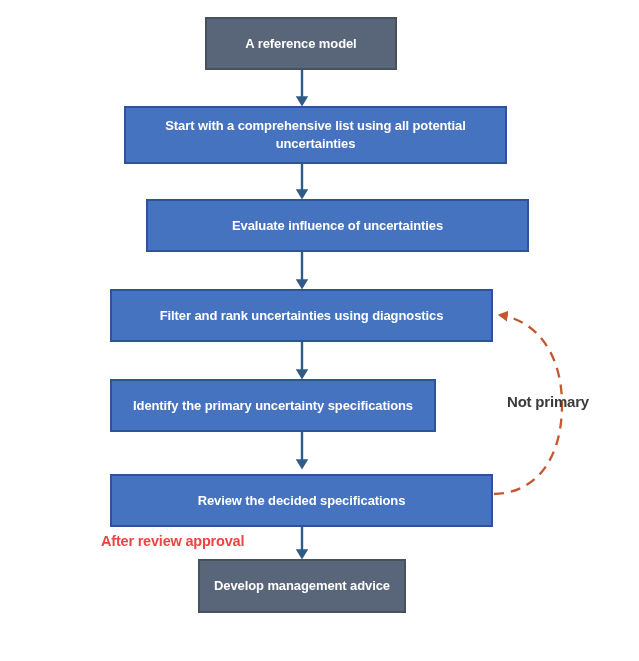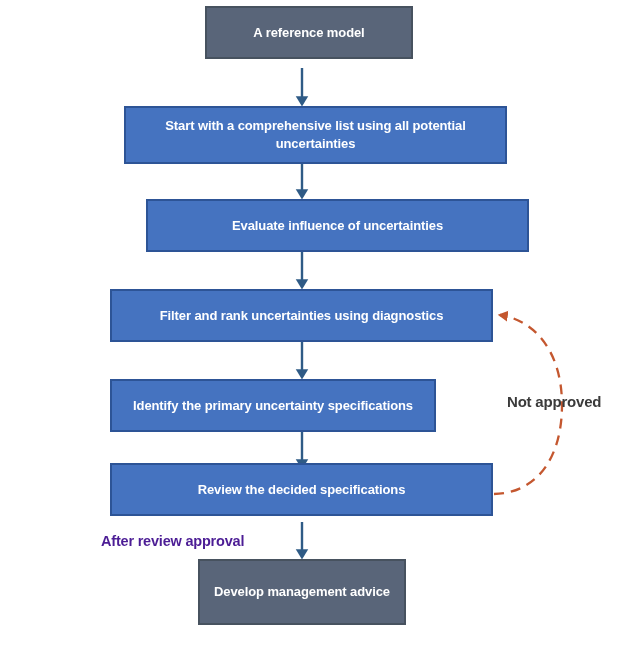--- a/index.html
+++ b/index.html
@@ -48,21 +48,21 @@
     left: 0;
     top: 0;
     width: 639px;
     height: 661px;
     pointer-events: none;
   }
   .note {
     position: absolute;
     font-weight: bold;
     font-size: 14.5px;
-    color: #4c1d95;
+    color: #ef4444;
     white-space: nowrap;
     letter-spacing: -0.2px;
   }
   .note.loop-note {
     font-size: 15px;
     color: #3a3a3a;
   }
 </style>
 </head>
 <body>
@@ -87,45 +87,45 @@
 
     <line x1="302" y1="342" x2="302" y2="377" stroke="#2f5b86" stroke-width="2.4" marker-end="url(#arrow-blue)"></line>
 
     <line x1="302" y1="432" x2="302" y2="467" stroke="#2f5b86" stroke-width="2.4" marker-end="url(#arrow-blue)"></line>
 
     <line x1="302" y1="522" x2="302" y2="557" stroke="#2f5b86" stroke-width="2.4" marker-end="url(#arrow-blue)"></line>
 
     <path d="M494,494 C539,493 562,455 562,405 C562,352 535,320 500,315" fill="none" stroke="#c4572f" stroke-width="2.3" stroke-dasharray="10 7" stroke-linecap="butt" marker-end="url(#arrow-orange)"></path>
   </svg>
 
-  <div class="node terminal" style="left:205px; top:6px; width:208px; height:53px;">
+  <div class="node terminal" style="left:205px; top:17px; width:192px; height:53px;">
     <span class="node-label">A reference model</span>
   </div>
 
   <div class="node process" style="left:124px; top:106px; width:383px; height:58px;">
     <span class="node-label">Start with a comprehensive list using all potential uncertainties</span>
   </div>
 
   <div class="node process" style="left:110px; top:199px; width:383px; height:53px;margin-left:36px;">
     <span class="node-label">Evaluate influence of uncertainties</span>
   </div>
 
   <div class="node process" style="left:110px; top:289px; width:383px; height:53px;">
     <span class="node-label">Filter and rank uncertainties using diagnostics</span>
   </div>
 
   <div class="node process" style="left:110px; top:379px; width:326px; height:53px;">
     <span class="node-label">Identify the primary uncertainty specifications</span>
   </div>
 
-  <div class="node process" style="left:110px; top:463px; width:383px; height:53px;">
+  <div class="node process" style="left:110px; top:474px; width:383px; height:53px;">
     <span class="node-label">Review the decided specifications</span>
   </div>
 
-  <div class="node terminal" style="left:198px; top:559px; width:208px; height:66px;">
+  <div class="node terminal" style="left:198px; top:559px; width:208px; height:54px;">
     <span class="node-label">Develop management advice</span>
   </div>
 
-  <div class="note loop-note" style="left:507px; top:393px;">Not approved</div>
+  <div class="note loop-note" style="left:507px; top:393px;">Not primary</div>
 
   <div class="note" style="left:101px; top:533px;">After review approval</div>
 
 </div>
 
 </body></html>

